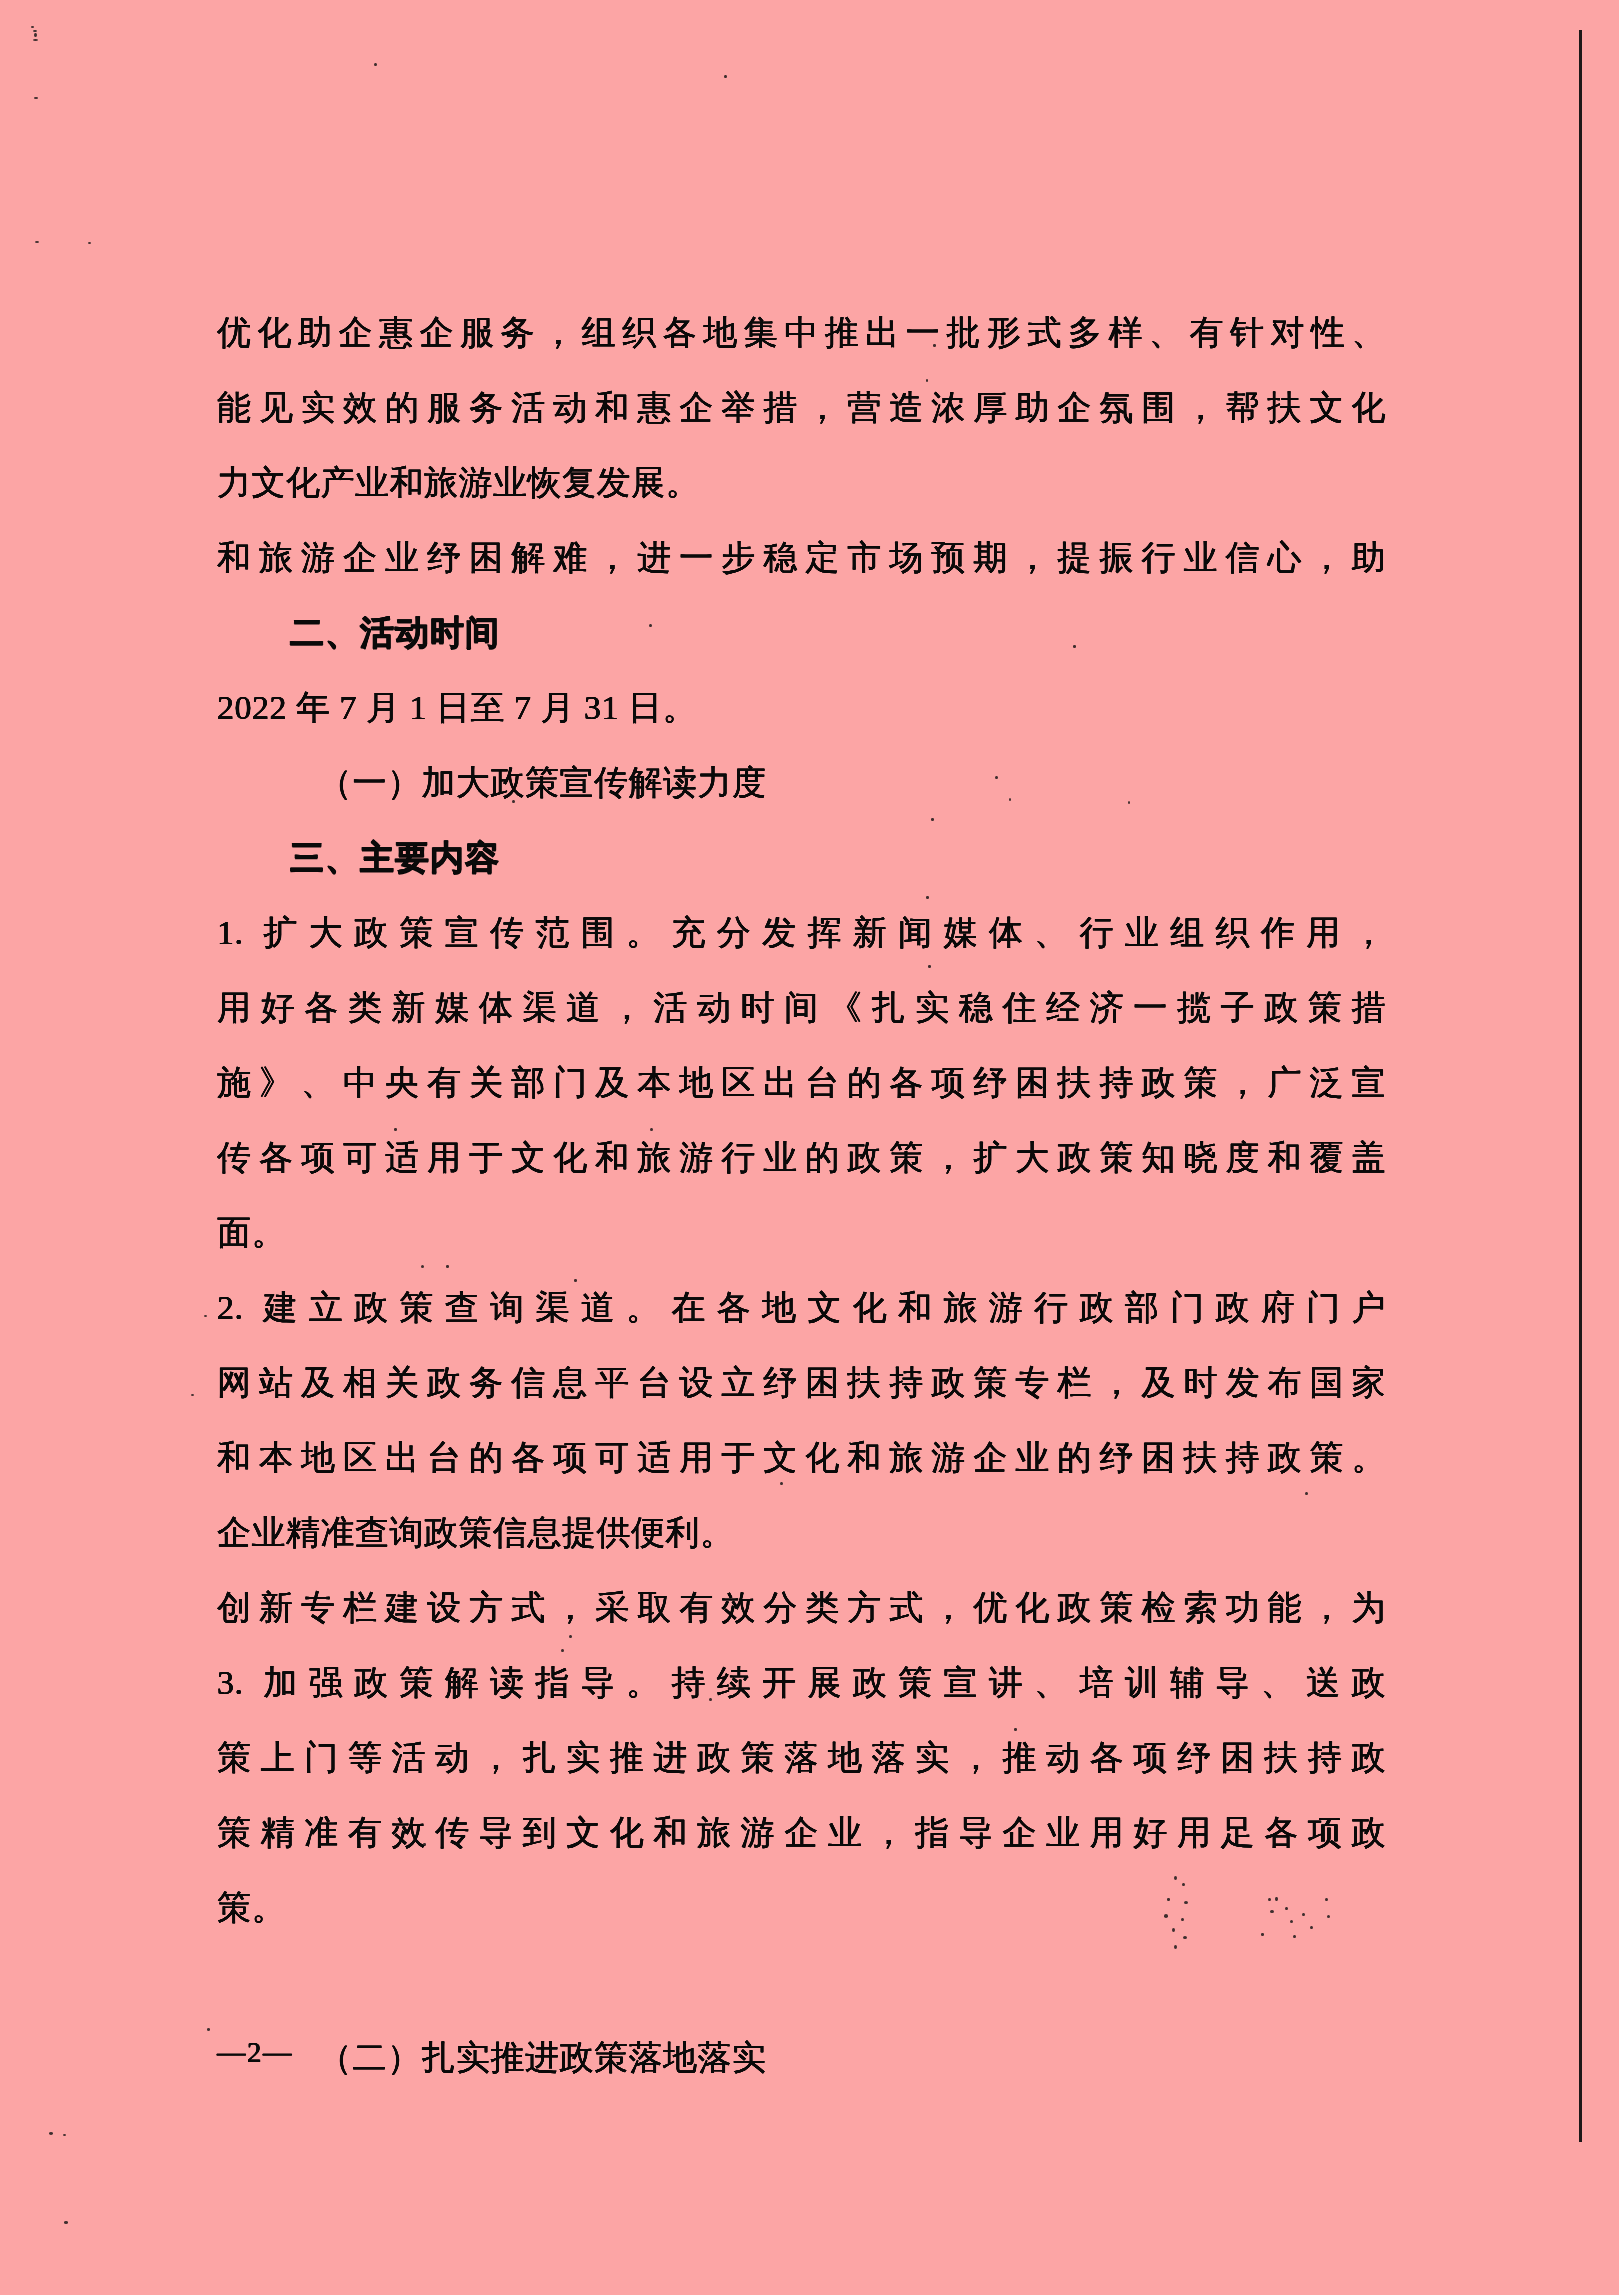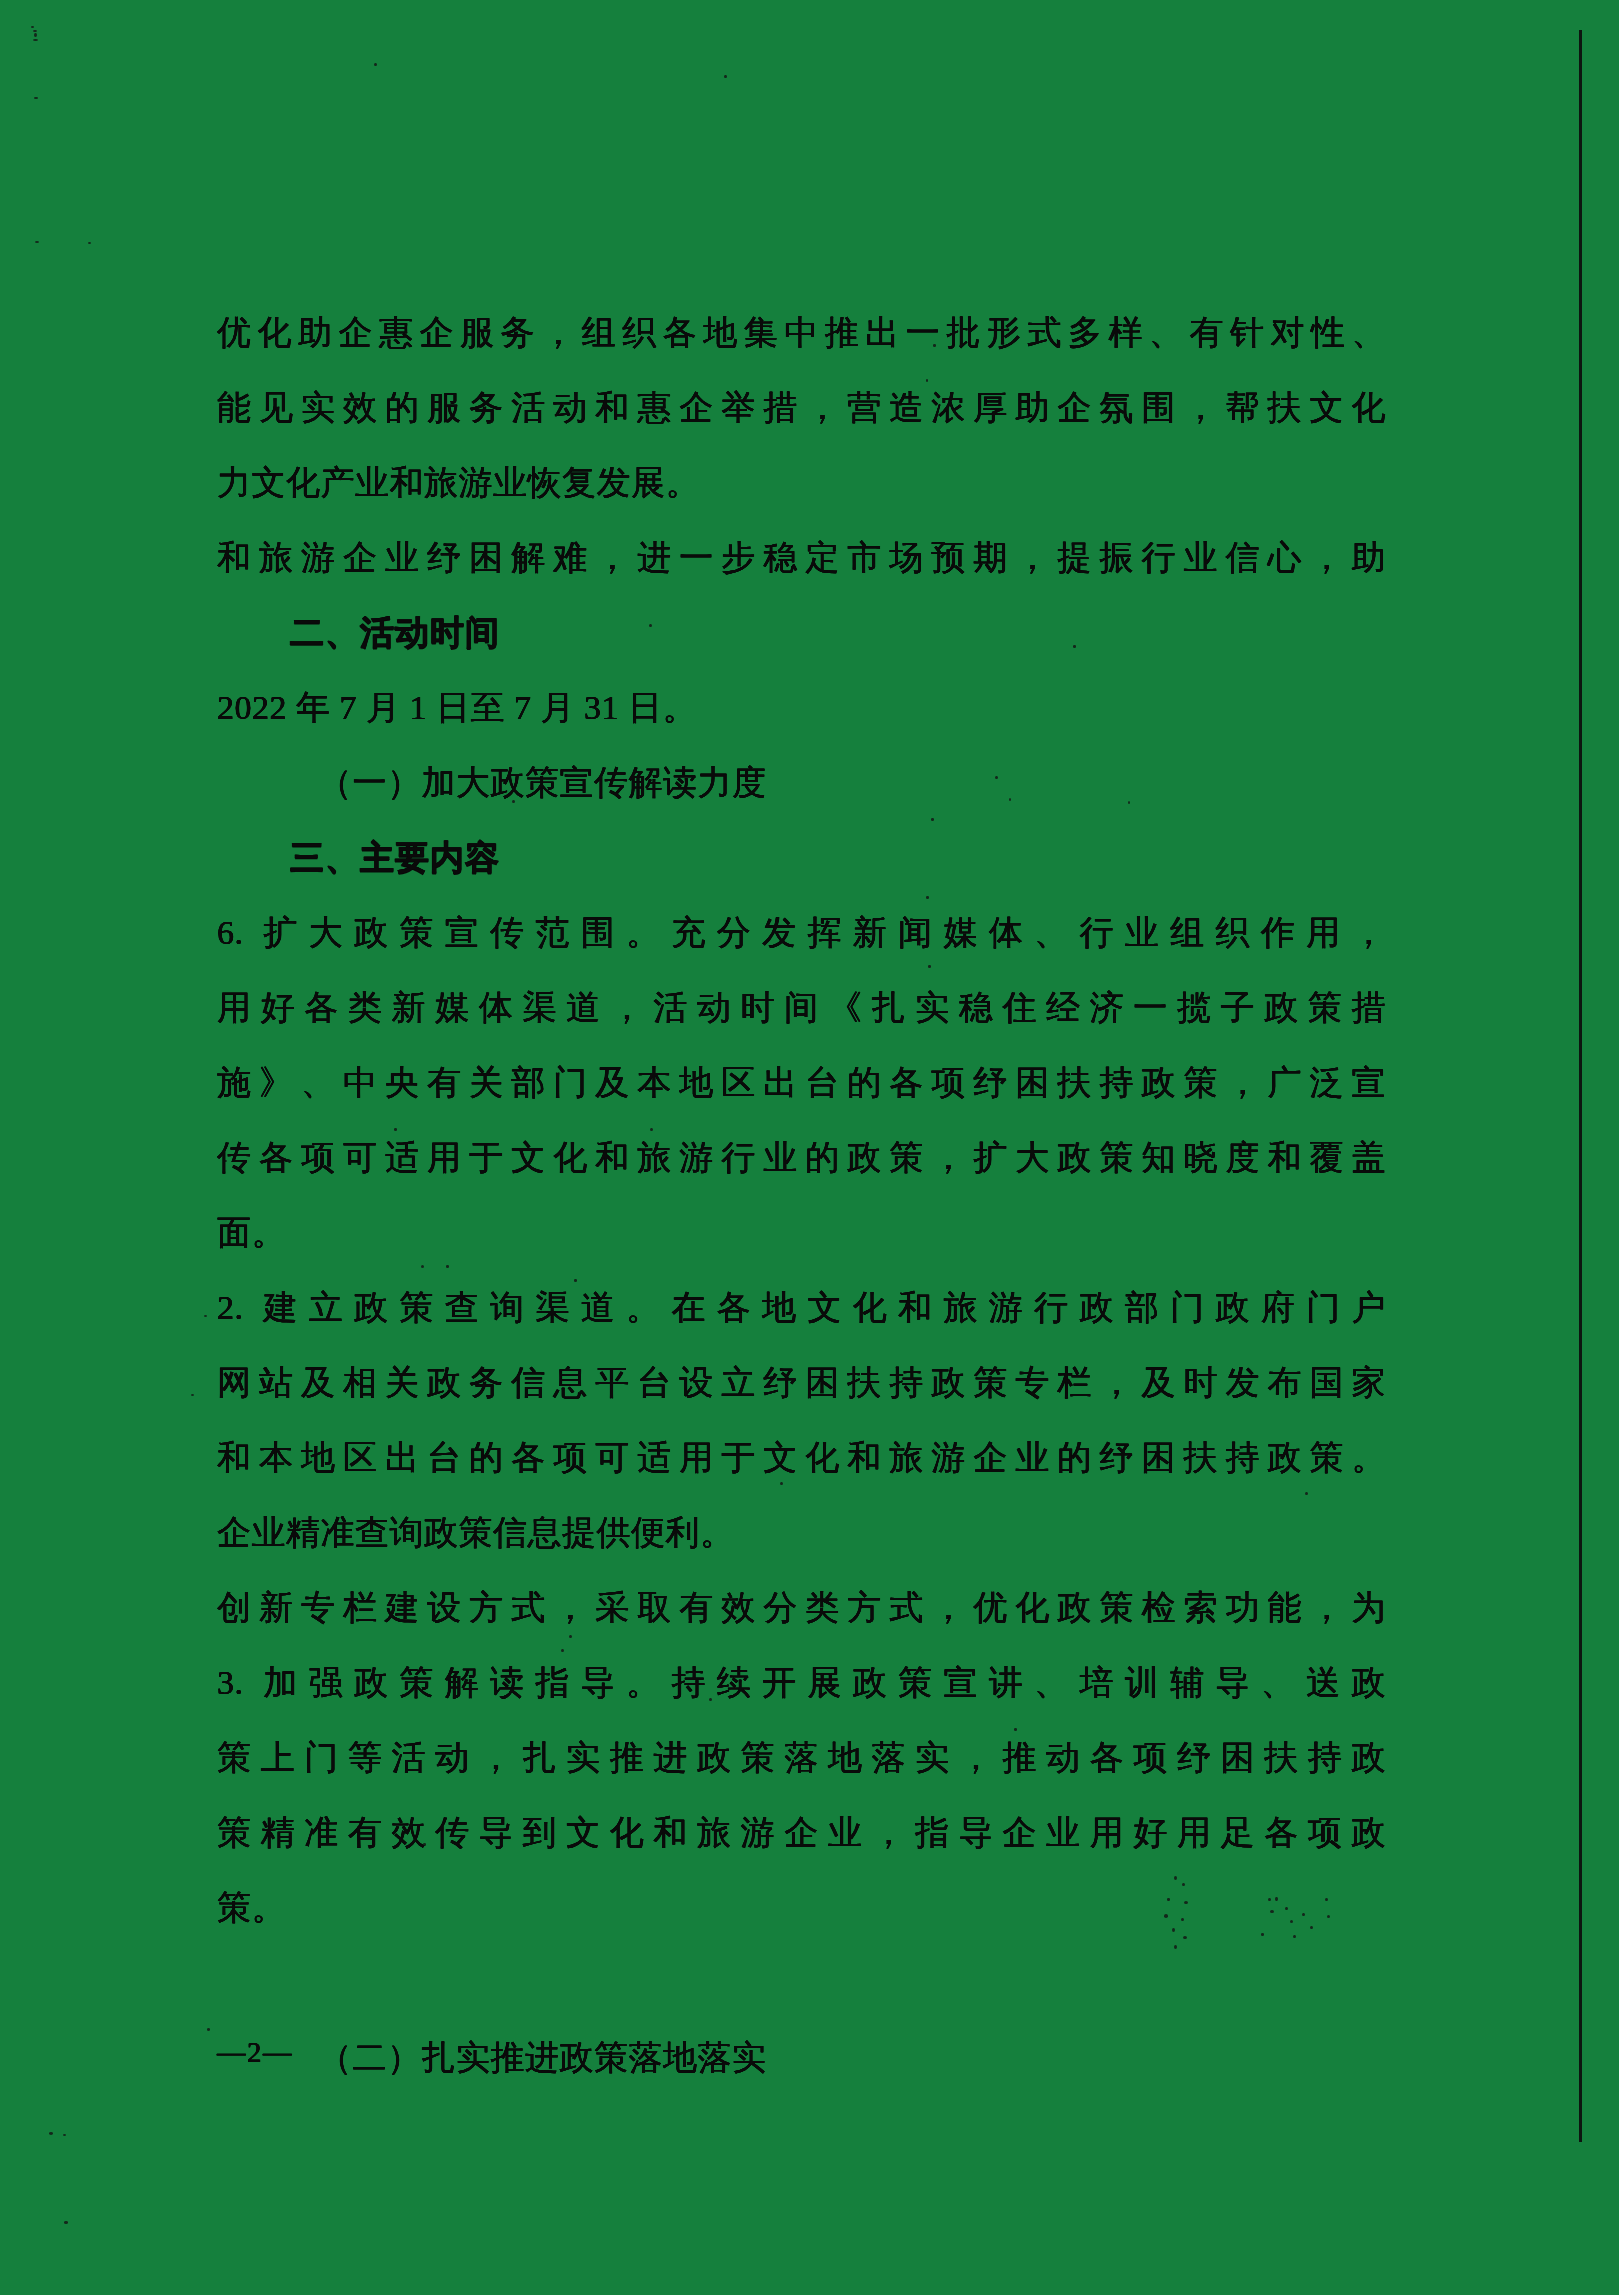--- a/index.html
+++ b/index.html
@@ -5,21 +5,21 @@
 <style>
   html, body {
     margin: 0;
     padding: 0;
     background: #ffffff;
   }
   #page {
     position: relative;
     width: 1620px;
     height: 2295px;
-    background: #15803d;
+    background: #fca5a5;
     overflow: hidden;
     font-family: "Liberation Serif", "DejaVu Serif", serif;
     color: #000000;
     -webkit-font-smoothing: none;
   }
 
   
   .scan-noise {
     position: absolute;
     background: #141414;
@@ -176,21 +176,21 @@
     <div class="ln justify">能见实效的服务活动和惠企举措，营造浓厚助企氛围，帮扶文化</div>
     <div class="ln">力文化产业和旅游业恢复发展。</div>
     <div class="ln justify">和旅游企业纾困解难，进一步稳定市场预期，提振行业信心，助</div>
 
     <div class="ln heading indent1">二、活动时间</div>
     <div class="ln">2022 年 7 月 1 日至 7 月 31 日。</div>
 
     <div class="ln indent-title">（一）加大政策宣传解读力度</div>
     <div class="ln heading indent1">三、主要内容</div>
 
-    <div class="ln justify">6. 扩大政策宣传范围。充分发挥新闻媒体、行业组织作用，</div>
+    <div class="ln justify">1. 扩大政策宣传范围。充分发挥新闻媒体、行业组织作用，</div>
     <div class="ln justify">用好各类新媒体渠道，活动时间《扎实稳住经济一揽子政策措</div>
     <div class="ln justify">施》、中央有关部门及本地区出台的各项纾困扶持政策，广泛宣</div>
     <div class="ln justify">传各项可适用于文化和旅游行业的政策，扩大政策知晓度和覆盖</div>
     <div class="ln">面。</div>
 
     <div class="ln justify">2. 建立政策查询渠道。在各地文化和旅游行政部门政府门户</div>
     <div class="ln justify">网站及相关政务信息平台设立纾困扶持政策专栏，及时发布国家</div>
     <div class="ln justify">和本地区出台的各项可适用于文化和旅游企业的纾困扶持政策。</div>
     <div class="ln">企业精准查询政策信息提供便利。</div>
     <div class="ln justify">创新专栏建设方式，采取有效分类方式，优化政策检索功能，为</div>

